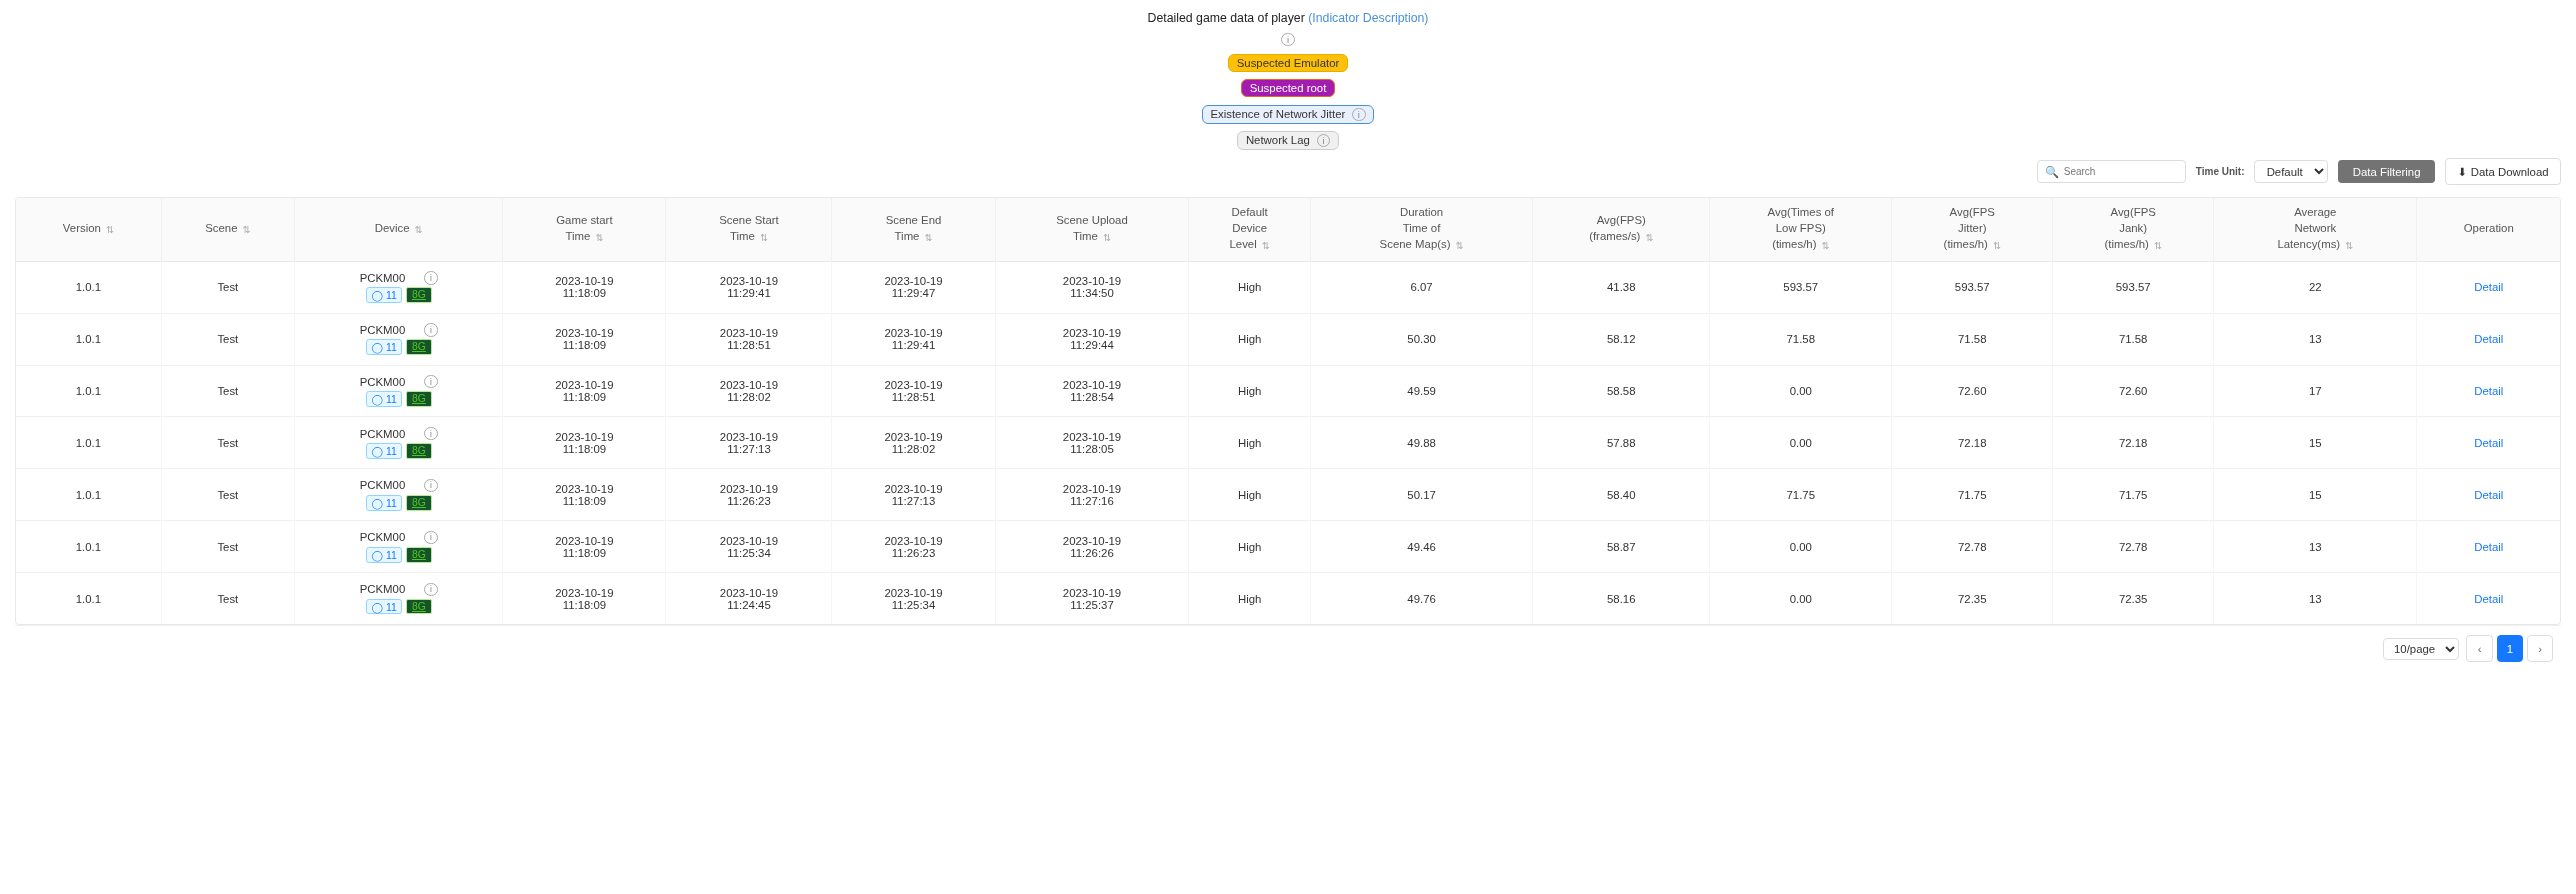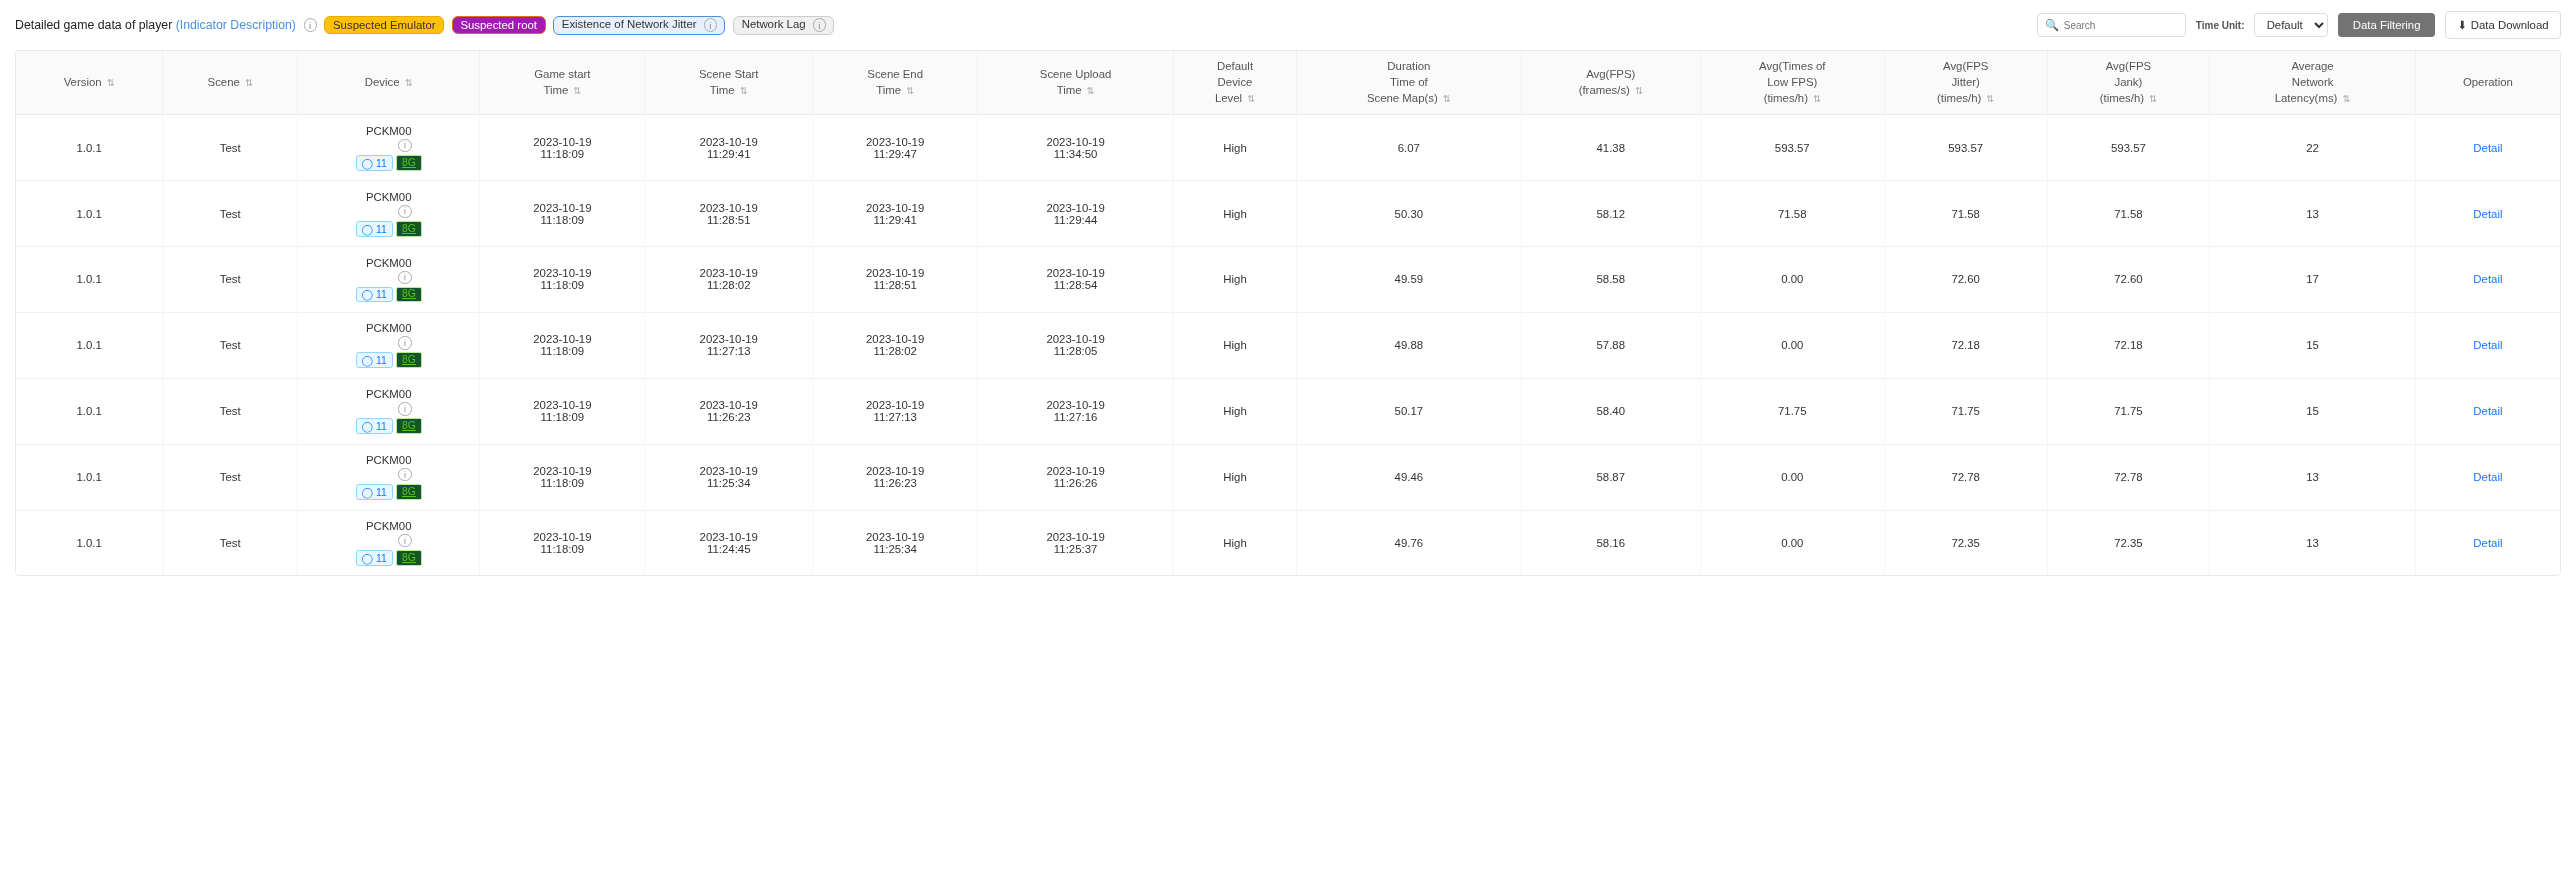--- a/index.html
+++ b/index.html
@@ -1,21 +1,21 @@
 <!DOCTYPE html>
 <html style="font-size:15px"><head>
   <meta charset="utf-8">
   <style>
     * { box-sizing: border-box; margin: 0; padding: 0; }
     body { font-family: -apple-system, BlinkMacSystemFont, 'Segoe UI', Arial, sans-serif; font-size: 11.4px; background: #fff; color: #333; }
 
     .page-wrapper { width: 100%; min-height: 894px; background: #fff; padding: 11.4px 15px; }
 
     
-    .header-row { display: flex; align-items: center; gap: 7.6px; margin-bottom: 11.4px; flex-wrap: wrap; }
+    .header-row { display: flex; align-items: center; gap: 7.6px; margin-bottom: 11.4px; flex-wrap: wrap; flex-direction: column; }
     .header-title { font-size: 12.3px; font-weight: 500; color: #222; white-space: nowrap; }
     .indicator-link { color: #4a90d9; cursor: pointer; }
     .info-icon { display: inline-flex; align-items: center; justify-content: center; width: 13.3px; height: 13.3px; border-radius: 50%; border: 0.9px solid #aaa; color: #888; font-size: 9.5px; cursor: pointer; }
     .badge { display: inline-block; padding: 1.9px 7.6px; border-radius: 6px; font-size: 11.4px; font-weight: 500; }
     .badge-yellow { background: #ffc107; color: #333; border: 0.9px solid #e6ac00; }
     .badge-orange { background: #a21caf; color: #fff; border: 0.9px solid #e86820; }
     .badge-blue-outline { background: #e8f0fe; color: #333; border: 0.9px solid #4a90d9; }
     .badge-gray-outline { background: #f0f0f0; color: #333; border: 0.9px solid #ccc; }
 
     .header-right { margin-left: auto; display: flex; align-items: center; gap: 9.5px; }
@@ -36,21 +36,21 @@
     thead tr { background: #fafafa; border-bottom: 0.9px solid #e8e8e8; }
     thead th { padding: 7.6px 5.7px; text-align: center; color: #555; font-weight: 500; border-right: 0.9px solid #f0f0f0; white-space: nowrap; vertical-align: middle; line-height: 1.4; }
     thead th:last-child { border-right: none; }
     .sort-icon { display: inline-block; color: #aaa; font-size: 9.5px; margin-left: 1.9px; vertical-align: middle; }
     tbody tr { border-bottom: 0.9px solid #f0f0f0; }
     tbody tr:last-child { border-bottom: none; }
     tbody td { padding: 9.5px 5.7px; text-align: center; color: #333; vertical-align: middle; border-right: 0.9px solid #f5f5f5; }
     tbody td:last-child { border-right: none; }
 
     .device-cell { display: flex; flex-direction: column; align-items: center; gap: 2.8px; }
-    .device-name { display: flex; align-items: flex-end; gap: 2px; flex-direction: column; }
+    .device-name { display: flex; align-items: center; gap: 19px; }
     .device-tags { display: flex; gap: 3.8px; }
     .tag-blue { background: #e6f7ff; color: #1677ff; border: 0.9px solid #91d5ff; border-radius: 2.8px; padding: 0.9px 4.7px; font-size: 10.4px; }
     .tag-green { background: #14532d; color: #52c41a; border: 0.9px solid #b7eb8f; border-radius: 2px; padding: 0.9px 4.7px; font-size: 10.4px; text-decoration: underline; }
 
     .detail-link { color: #1677ff; cursor: pointer; text-decoration: none; }
 
     
     .footer-row { display: flex; align-items: center; justify-content: flex-end; padding: 9.5px 7.6px; gap: 7.6px; border-top: 0.9px solid #f0f0f0; }
     .page-size-select { border: 0.9px solid #ddd; border-radius: 3.8px; padding: 2.8px 5.7px; font-size: 11.4px; color: #333; background: #fff; }
     .pagination { display: flex; align-items: center; gap: 3.8px; }
@@ -312,15 +312,27 @@
             <td>0.00</td>
             <td>72.35</td>
             <td>72.35</td>
             <td>13</td>
             <td><a class="detail-link" href="#">Detail</a></td>
           </tr>
         </tbody>
     </table>
   </div>
 
+  <div class="footer-row">
+    <select class="page-size-select">
+      <option>10/page</option>
+      <option>20/page</option>
+      <option>50/page</option>
+    </select>
+    <div class="pagination">
+      <button class="page-btn">‹</button>
+      <button class="page-btn active">1</button>
+      <button class="page-btn">›</button>
+    </div>
+  </div>
 
 </div>
 
 
 </body></html>

